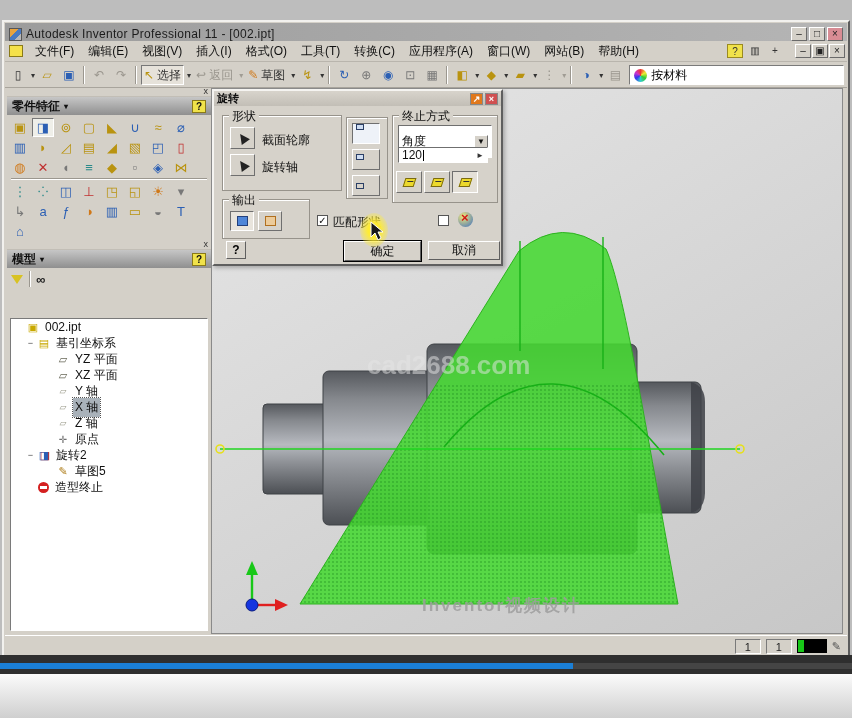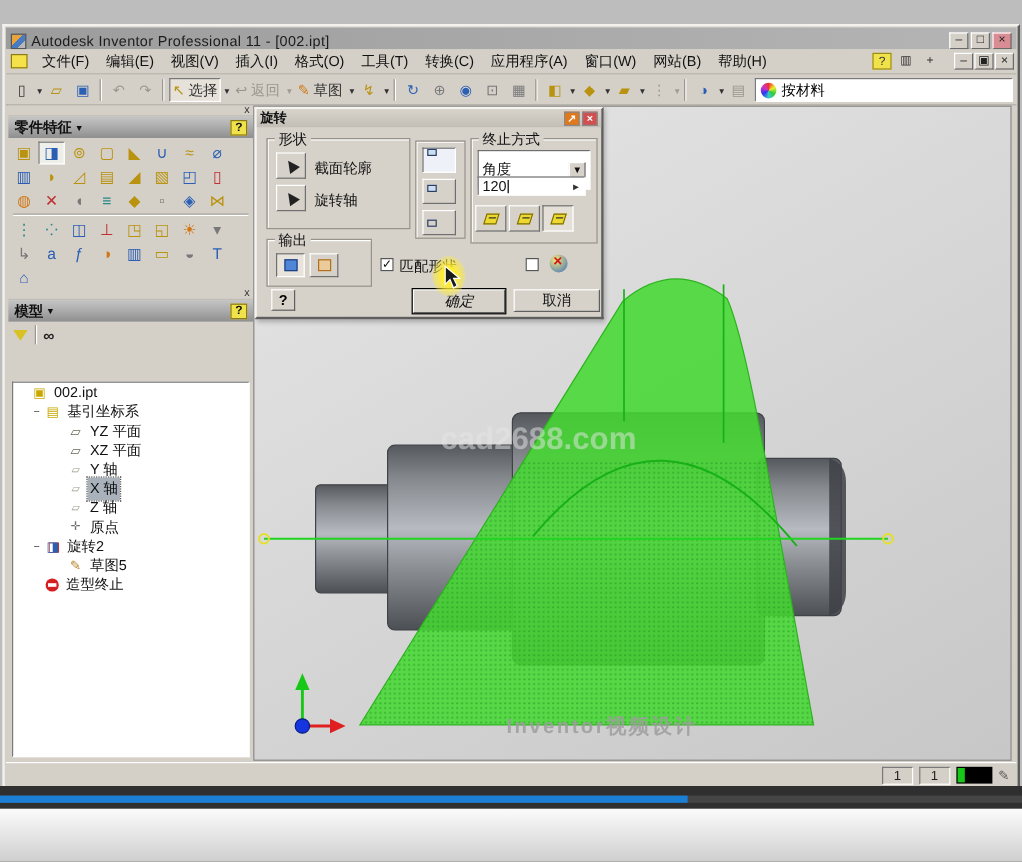--- a/index.html
+++ b/index.html
@@ -143,21 +143,21 @@
   .outbtn.sel{border-color:#6f6f6f #fff #fff #6f6f6f;background:#e8e4dc;}
   .cube-b{width:11px;height:10px;background:#4f86d8;border:1px solid #23407c;}
   .cube-o{width:11px;height:10px;background:#eccb9a;border:1px solid #b06f1e;}
   .cb{position:absolute;width:11px;height:11px;background:#fff;border:1px solid #555;
     font-size:10px;line-height:10px;text-align:center;color:#111;cursor:pointer;}
   .sphere{position:absolute;width:15px;height:15px;border-radius:50%;
     background:radial-gradient(circle at 35% 30%,#f4e878,#3b6fc2);position:absolute;cursor:pointer;}
   .sphere::after{content:"×";position:absolute;left:3px;top:-2px;color:#d01818;font-weight:bold;font-size:13px;}
   .dlgbtn{position:absolute;background:#d6d2ca;border:1px solid;border-color:#fff #5f5f5f #5f5f5f #fff;
     text-align:center;color:#111;cursor:pointer;font-size:12px;}
-  .dlgbtn.def{outline:1px solid #000;font-style:italic;}
+  .dlgbtn.def{outline:1px solid #000;}
   .helpbtn{position:absolute;width:20px;height:18px;background:#d6d2ca;border:1px solid;
     border-color:#fff #5f5f5f #5f5f5f #fff;font-weight:bold;text-align:center;line-height:16px;cursor:pointer;}
   .hl-blob{position:absolute;width:28px;height:34px;border-radius:50%;
     background:radial-gradient(#ffec33 30%,rgba(255,236,51,.15) 75%);pointer-events:none;}
   .cursor-arrow{position:absolute;pointer-events:none;}
 </style>
 </head>
 <body>
 
 <div class="stage">

